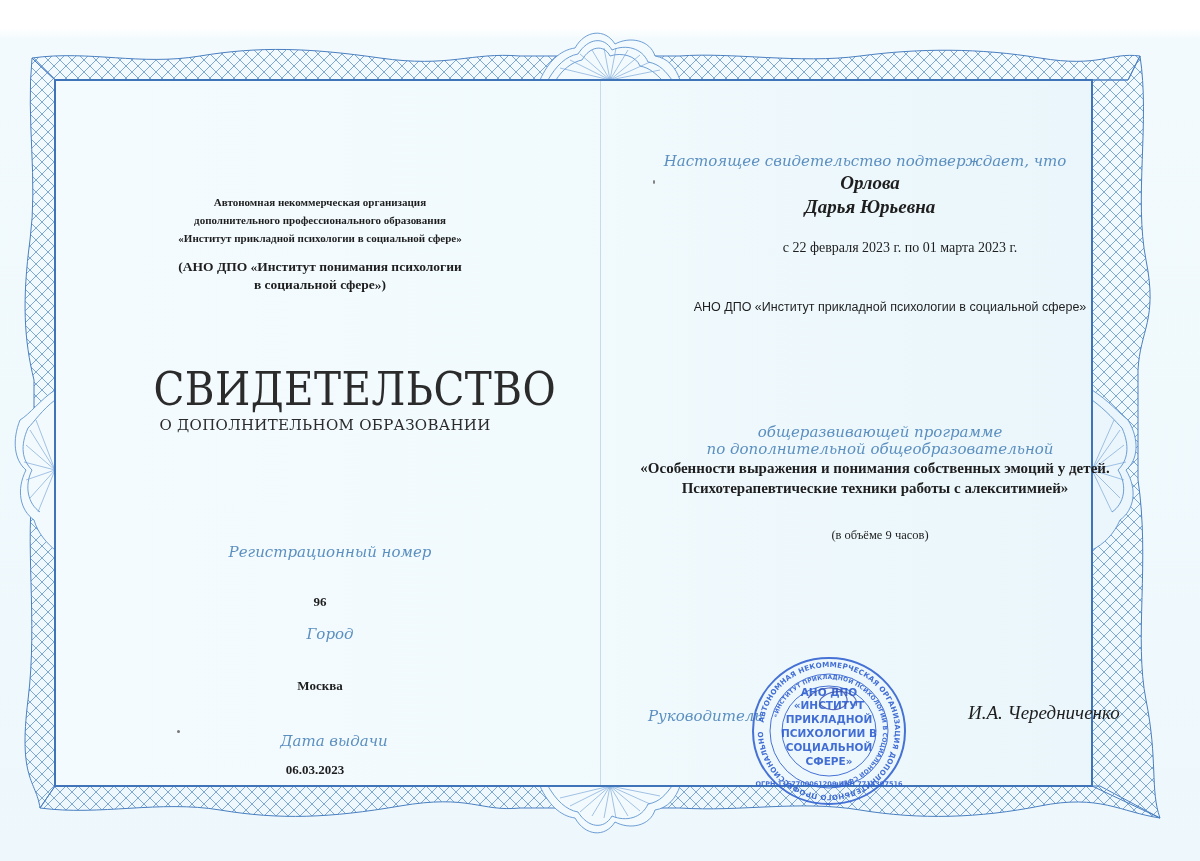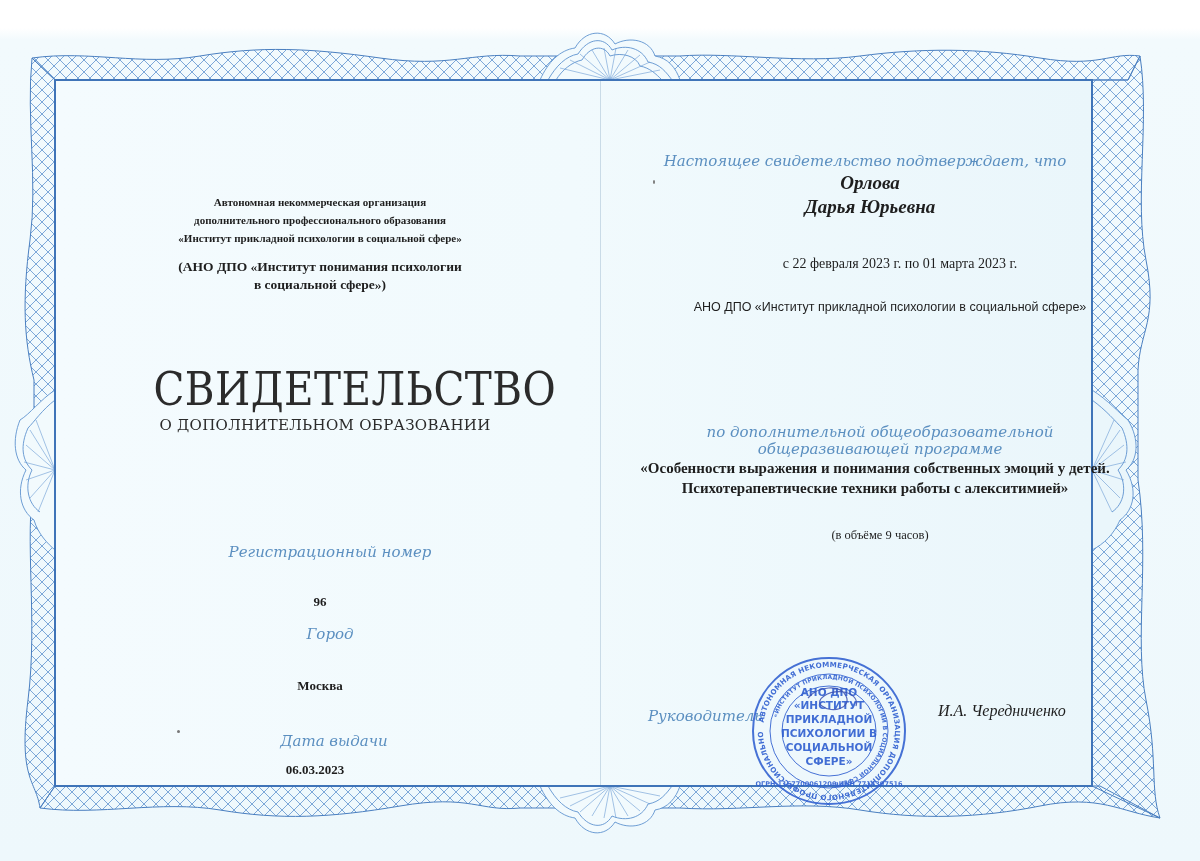--- a/index.html
+++ b/index.html
@@ -22,21 +22,21 @@
     .org2 { left: 130px; width: 380px; top: 258px; font-size: 13.5px; line-height: 18px; }
     .title { left: 130px; width: 390px; top: 362px; font-size: 46px; letter-spacing: 0.5px; color: #2b2b2b; font-family: "DejaVu Serif", serif; font-weight: normal; transform: scaleX(0.88); transform-origin: center; }
     .subtitle { left: 130px; width: 390px; top: 416px; font-size: 15px; color: #2b2b2b; font-family: "DejaVu Serif", serif; letter-spacing: 0.3px; }
     .lbl { font-size: 15px; }
     .val { font-size: 13px; }
     .pname { font-style: italic; font-weight: bold; font-size: 19px; color: #1e1e1e; }
     .rtext { font-size: 14px; color: #1e1e1e; }
     .rsans { font-family: "Liberation Sans", sans-serif; font-size: 12.5px; color: #1e1e1e; }
     .prog { left: 640px; width: 470px; top: 458px; font-size: 15px; line-height: 20px; white-space: normal; }
     .stamp { position: absolute; left: 748px; top: 656px; width: 162px; height: 150px; }
-    .sig { position: absolute; left: 938px; top: 702px; font-style: italic; font-size: 16px; color: #1e1e1e; }
+    .sig { position: absolute; left: 968px; top: 702px; font-style: italic; font-size: 19px; color: #1e1e1e; }
     .dot { position: absolute; width: 3px; height: 3px; background: #777; border-radius: 50%; }
   </style>
 </head>
 <body>
 
 <div class="sheet">
 
   <div class="inner"></div>
   <div class="fold"></div>
 
@@ -114,26 +114,26 @@
   <div class="t blue lbl" style="left:244px;width:180px;top:708px;margin-top:24px;">Дата выдачи</div>
   <div class="t bold val" style="left:250px;width:130px;top:762px;">06.03.2023</div>
 
   <div class="dot" style="left:177px;top:730px;"></div>
   <div class="dot" style="left:653px;top:180px;width:2px;height:4px;"></div>
 
   <div class="t blue lbl" style="left:640px;width:450px;top:152px;">Настоящее свидетельство подтверждает, что</div>
   <div class="t pname" style="left:700px;width:340px;top:172px;">Орлова</div>
   <div class="t pname" style="left:700px;width:340px;top:196px;">Дарья Юрьевна</div>
 
-  <div class="t rtext" style="left:700px;width:400px;top:256px;">с 22 февраля 2023 г. по 01 марта 2023 г.</div>
+  <div class="t rtext" style="left:700px;width:400px;top:240px;">с 22 февраля 2023 г. по 01 марта 2023 г.</div>
   <div class="t rsans" style="left:660px;width:460px;top:300px;">АНО ДПО «Институт прикладной психологии в социальной сфере»</div>
 
   <div class="t blue lbl" style="left:640px;width:480px;top:424px;line-height:17px;">
+    <div>общеразвивающей программе</div>
     <div>по дополнительной общеобразовательной</div>
-    <div>общеразвивающей программе</div>
   </div>
   <div class="t bold prog">«Особенности выражения и понимания собственных эмоций у детей. Психотерапевтические техники работы с алекситимией»</div>
   <div class="t rtext" style="left:780px;width:200px;top:528px;font-size:12.5px;">(в объёме 9 часов)</div>
 
   <div class="t blue lbl" style="left:648px;width:130px;top:707px;text-align:left;">Руководитель</div>
   <div class="sig">И.А. Чередниченко</div>
 
   <svg class="stamp" viewBox="0 0 162 150" xmlns="http://www.w3.org/2000/svg">
     <defs>
       <path id="ringOuter" d="M81 75 m-66 0 a66 64 0 1 1 132 0 a66 64 0 1 1 -132 0"></path>

